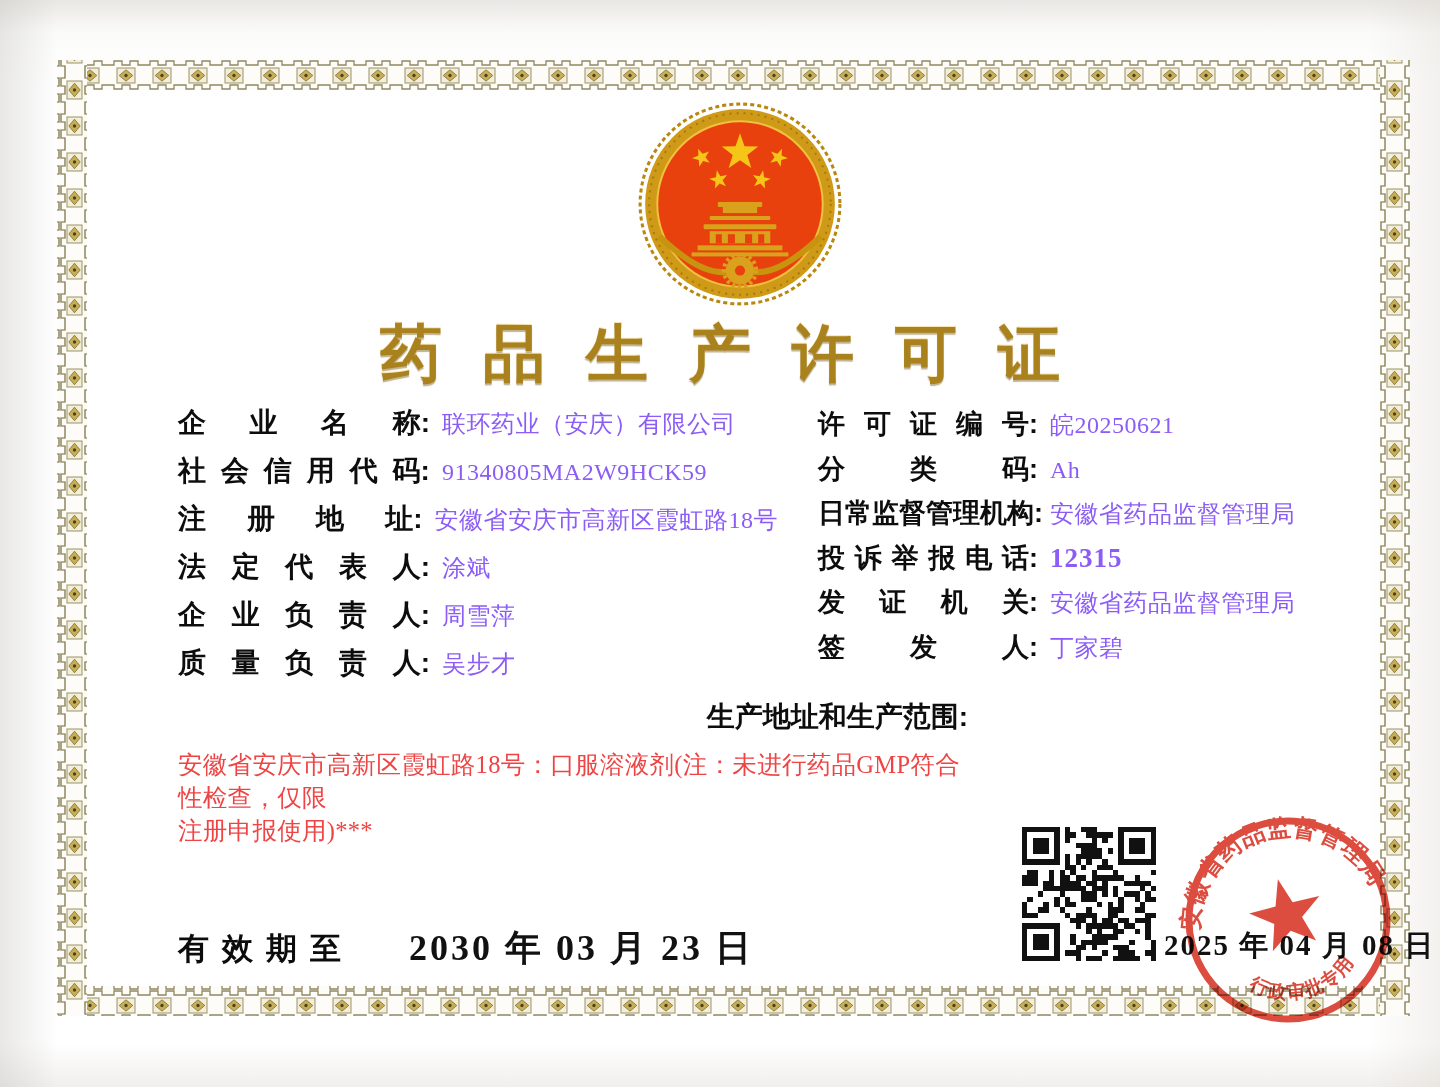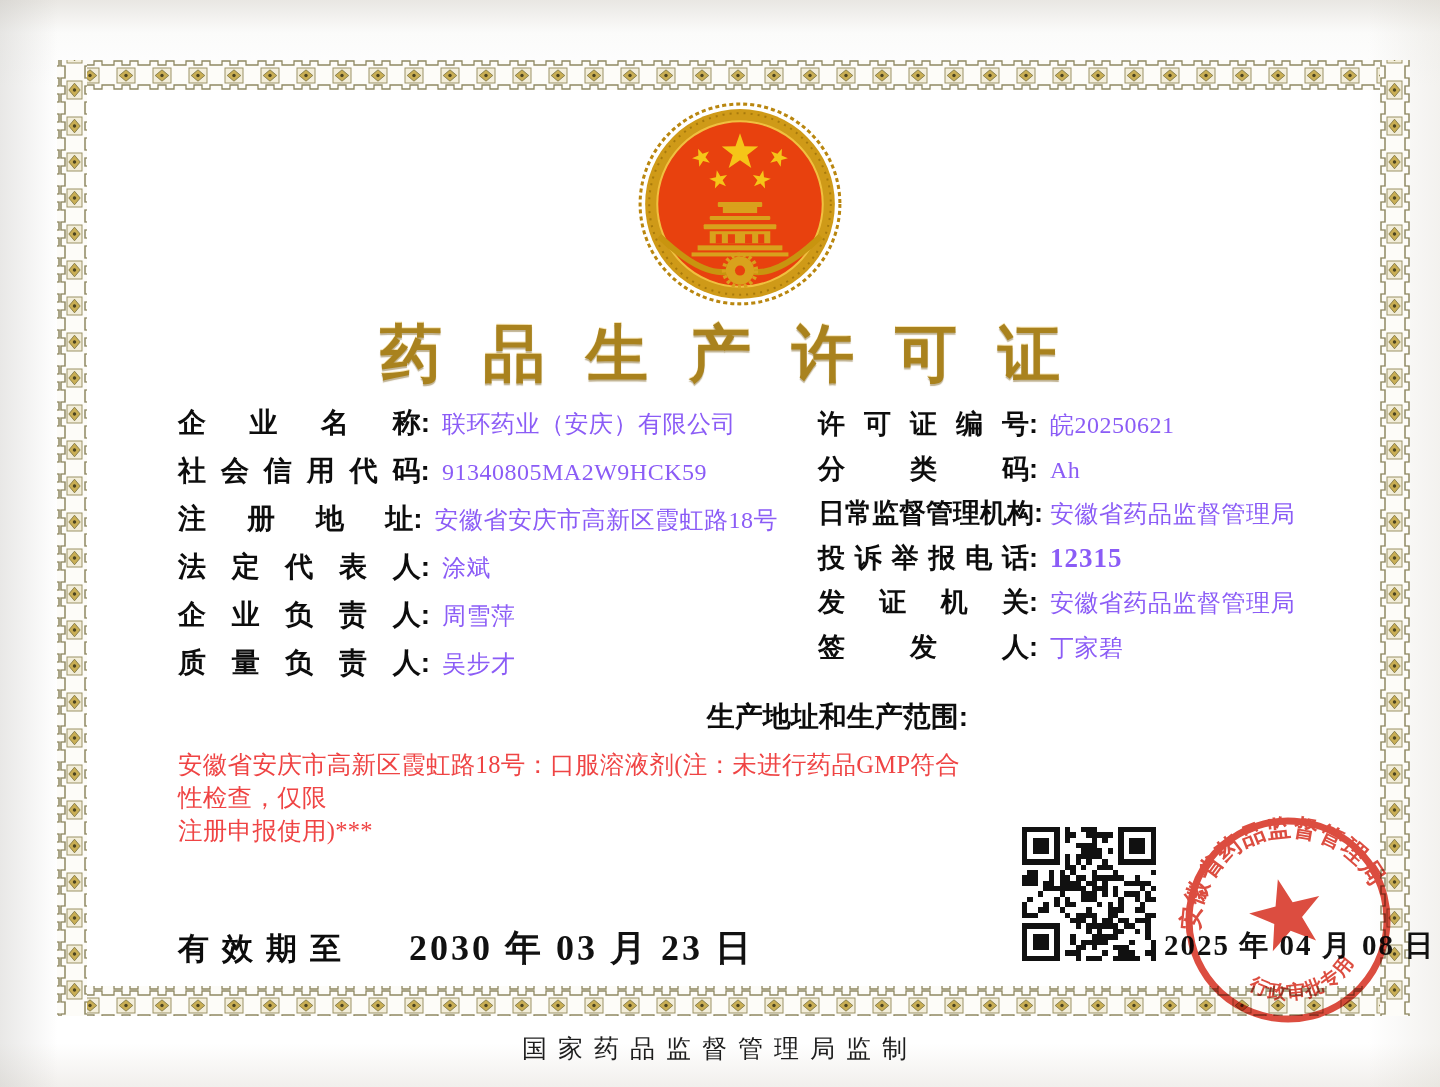--- a/index.html
+++ b/index.html
@@ -547,15 +547,14 @@
           <textPath href="#arcTop" startOffset="50%" text-anchor="middle">安徽省药品监督管理局</textPath>
         </text>
         <polygon points="110,68 118.8,93.9 146.1,94.3 124.3,110.6 132.3,136.7 110,121 87.7,136.7 95.7,110.6 73.9,94.3 101.2,93.9"></polygon>
         <text font-size="19" font-weight="700" letter-spacing="1" font-family="Liberation Sans, sans-serif">
           <textPath href="#arcBot" startOffset="50%" text-anchor="middle">行政审批专用</textPath>
         </text>
       </g>
     </svg>
   </div>
 
-  <div class="footer">国家药品监督管理局监制</div>
 
 </div>
 
 </body></html>

